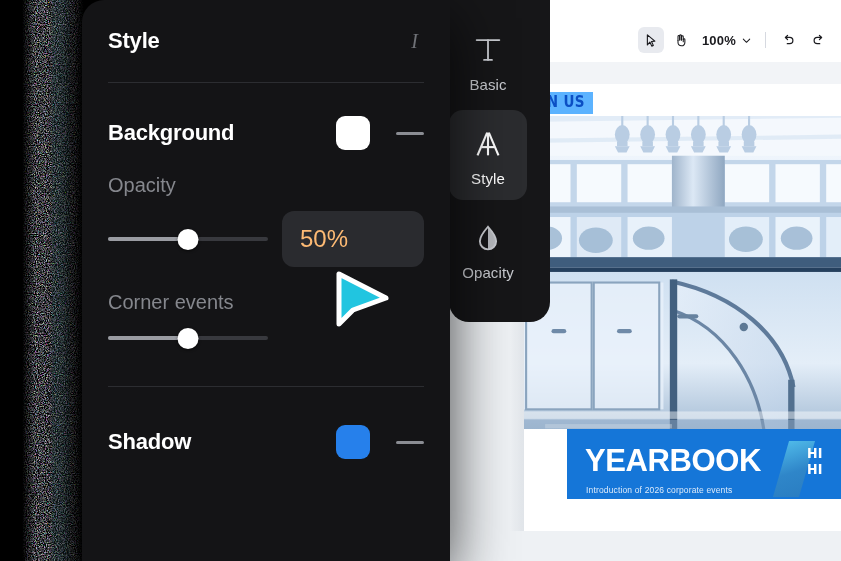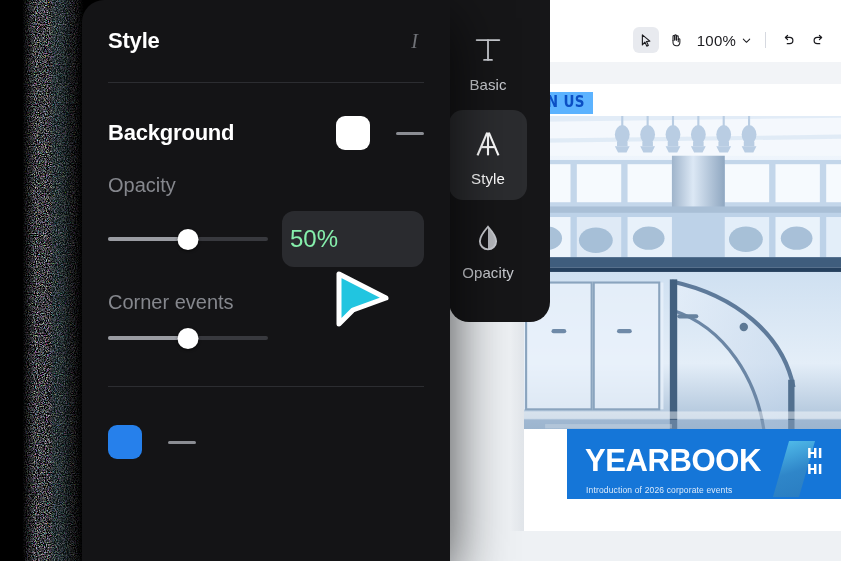--- a/index.html
+++ b/index.html
@@ -19,21 +19,21 @@
     position:absolute;left:0;top:18px;right:0;height:44px;
     background:#ffffff;display:flex;align-items:center;justify-content:flex-end;
     padding-right:8px;box-sizing:border-box;
   }
   .tool-btn{
     width:26px;height:26px;border-radius:6px;display:flex;align-items:center;justify-content:center;
     margin:0 2px;color:#1b1b1f;
   }
   .tool-btn.active{background:#e8eaef;}
   .zoom-label{
-    font-size:15px;font-weight:400;color:#1b1b1f;letter-spacing:.2px;margin:1px 2px 0 6px;
+    font-size:13px;font-weight:700;color:#1b1b1f;letter-spacing:.2px;margin:1px 2px 0 6px;
   }
   .chev{width:16px;height:16px;display:flex;align-items:center;justify-content:center;margin-right:4px;color:#1b1b1f;}
   .vdiv{width:1px;height:16px;background:#d6d9e0;margin:0 7px;}
 
   .app-subbar{
     position:absolute;left:0;top:62px;right:0;height:22px;background:#f2f4f7;
   }
   .canvas-area{
     position:absolute;left:0;top:84px;right:0;bottom:0;background:#eef1f4;
   }
@@ -122,21 +122,21 @@
   .field-label{color:#85878d;font-size:20px;margin-top:24px;}
 
   .ctl-row{display:flex;align-items:center;justify-content:space-between;margin-top:14px;}
   .slider{position:relative;width:160px;height:20px;}
   .track{position:absolute;left:0;right:0;top:8px;height:4px;border-radius:3px;background:#38393e;}
   .track-fill{position:absolute;left:0;top:8px;height:4px;border-radius:3px;background:#9a9ca2;width:50%;}
   .knob{position:absolute;top:0;left:50%;transform:translateX(-50%);width:21px;height:21px;border-radius:50%;
         background:#fff;box-shadow:0 1px 3px rgba(0,0,0,.6);}
   .numfield{
     width:142px;height:56px;border-radius:12px;background:#2a2b2f;display:flex;align-items:center;
-    padding-left:8px;box-sizing:border-box;color:#86efac;font-size:24px;
+    padding-left:18px;box-sizing:border-box;color:#fdba74;font-size:24px;
   }
   .shadow-divider{margin-top:38px;}
   .shadow-row{margin-top:38px;}
 
   
   .noise{position:absolute;left:22px;top:0;width:62px;height:561px;opacity:.92;}
 
   
   .cursor{position:absolute;left:330px;top:268px;width:62px;height:62px;pointer-events:none;}
 </style>
@@ -424,20 +424,21 @@
         <div class="slider">
           <div class="track"></div>
           <div class="track-fill"></div>
           <div class="knob"></div>
         </div>
       </div>
 
       <div class="divider shadow-divider"></div>
 
       <div class="row shadow-row">
+        <div class="h-title">Shadow</div>
         <div class="swatch-wrap">
           <div class="swatch blue"></div>
           <div class="dash"></div>
         </div>
       </div>
 
     </div>
   </div>
 
   <svg class="cursor" viewBox="0 0 62 62">

